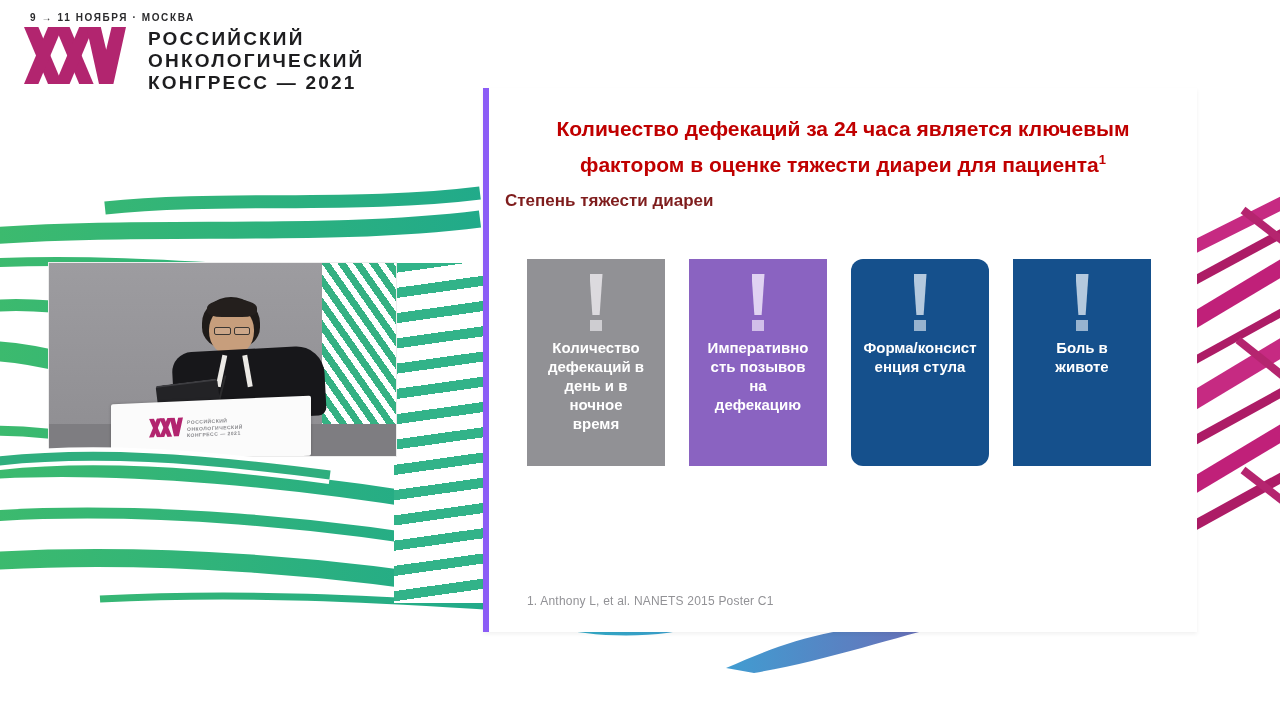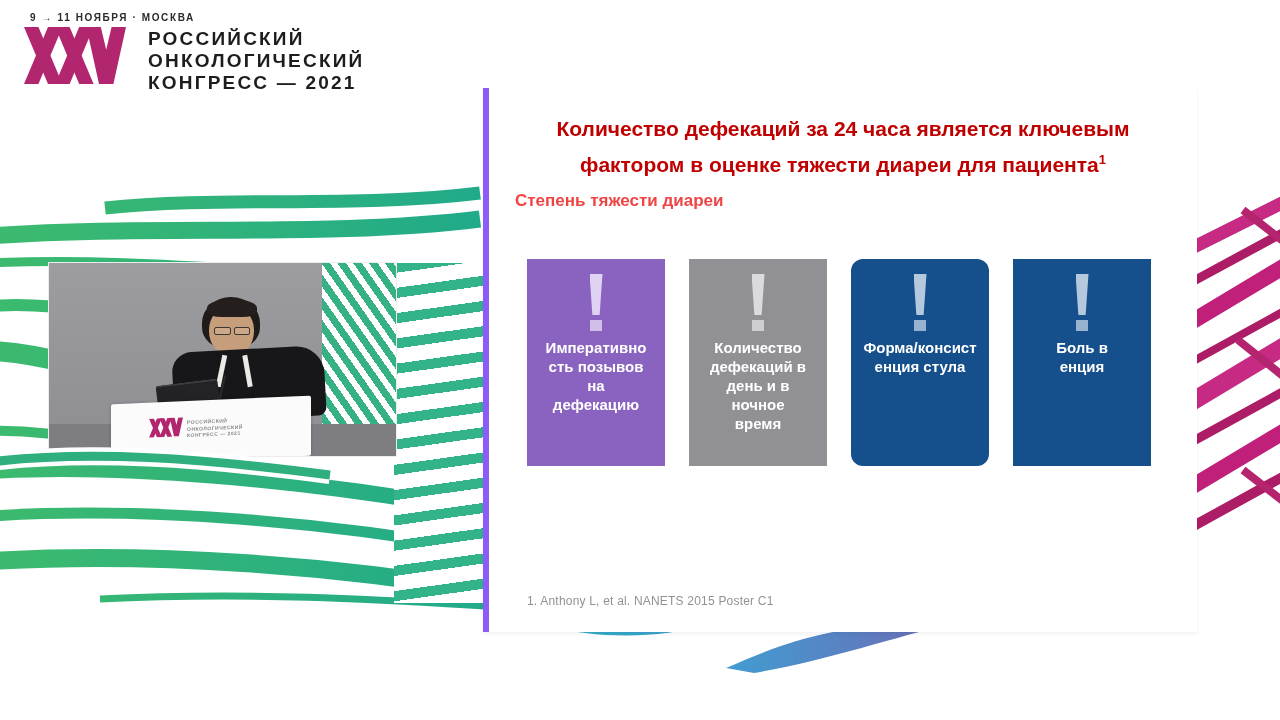--- a/index.html
+++ b/index.html
@@ -50,21 +50,21 @@
   .v-podium-inner { display:flex; align-items:flex-start; margin:16px 0 0 38px; }
   .podium-logo { width:34px; height:19px; flex:0 0 auto; }
   .podium-title { font-size:5px; font-weight:bold; letter-spacing:.5px; line-height:6.5px;
                   color:#87878b; white-space:pre-line; margin:2px 0 0 4px; }
 
   
   .slide { position:absolute; left:483px; top:88px; width:714px; height:544px; z-index:2; background:#ffffff;
            border-left:6px solid #8b5cf6; box-shadow:0 2px 4px rgba(0,0,0,.06); }
   .slide-title { margin-top:25px; text-align:center; font-weight:bold; font-size:21px; line-height:31px; }
   .slide-title sup { font-size:13px; }
-  .slide-subtitle { position:absolute; left:26px; top:103px; font-size:17px; font-weight:bold; color:#ef4444; }
+  .slide-subtitle { position:absolute; left:16px; top:103px; font-size:17px; font-weight:bold; color:#7f1d1d; }
   .cards { position:absolute; left:38px; top:171px; display:flex; gap:24px; }
   .card { width:138px; height:207px; display:flex; flex-direction:column; align-items:center; padding-top:15px; }
   .excl { display:flex; flex-direction:column; align-items:center; }
   .excl-bar { width:13px; height:41px; clip-path:polygon(0 0,100% 0,78% 100%,22% 100%); }
   .excl-dot { width:12px; height:11px; margin-top:5px; opacity:.82; }
   .card-label { margin-top:7px; text-align:center; color:#ffffff; font-weight:bold; font-size:15px;
                 line-height:19px; white-space:pre-line; }
   .slide-footnote { position:absolute; left:38px; top:506px; font-size:12px; color:#929296; letter-spacing:.2px; }
 </style>
 </head>
@@ -141,56 +141,56 @@
 </div>
 
 <div class="slide">
   <div class="slide-title" style="color: rgb(192, 0, 0);">
     <span>Количество дефекаций за 24 часа является ключевым</span><br>
     <span>фактором в оценке тяжести диареи для пациента</span><sup>1</sup>
   </div>
   <div class="slide-subtitle">Степень тяжести диареи</div>
 
   <div class="cards">
-    <div class="card" style="background-color: rgb(138, 99, 193);">
-      <div class="excl">
-        <div class="excl-bar" style="background-color: rgb(224, 210, 242);"></div>
-        <div class="excl-dot" style="background-color: rgb(224, 210, 242);"></div>
-      </div>
-      <div class="card-label">Императивно
-сть позывов
-на
-дефекацию</div>
-    </div>
     <div class="card" style="background-color: rgb(145, 145, 149);">
       <div class="excl">
         <div class="excl-bar" style="background-color: rgb(220, 218, 222);"></div>
         <div class="excl-dot" style="background-color: rgb(220, 218, 222);"></div>
       </div>
       <div class="card-label">Количество
 дефекаций в
 день и в
 ночное
 время</div>
     </div>
+    <div class="card" style="background-color: rgb(138, 99, 193);">
+      <div class="excl">
+        <div class="excl-bar" style="background-color: rgb(224, 210, 242);"></div>
+        <div class="excl-dot" style="background-color: rgb(224, 210, 242);"></div>
+      </div>
+      <div class="card-label">Императивно
+сть позывов
+на
+дефекацию</div>
+    </div>
     <div class="card" style="background-color: rgb(21, 80, 140); border-radius: 12px;">
       <div class="excl">
         <div class="excl-bar" style="background-color: rgb(180, 201, 222);"></div>
         <div class="excl-dot" style="background-color: rgb(180, 201, 222);"></div>
       </div>
       <div class="card-label">Форма/консист
 енция стула</div>
     </div>
     <div class="card" style="background-color: rgb(21, 80, 140);">
       <div class="excl">
         <div class="excl-bar" style="background-color: rgb(180, 201, 222);"></div>
         <div class="excl-dot" style="background-color: rgb(180, 201, 222);"></div>
       </div>
       <div class="card-label">Боль в
-енция</div>
+животе</div>
     </div>
   </div>
 
   <div class="slide-footnote">1. Anthony L, et al. NANETS 2015 Poster C1</div>
 </div>
 
 <svg id="wave-over" class="decor" width="520" height="720">
   <path d="M -10,462 C 90,450 200,458 330,475" fill="none" stroke="#ffffff" stroke-width="18"></path>
   <path d="M -10,462 C 90,450 200,458 330,475" fill="none" stroke="#2fae7e" stroke-width="9"></path>
 </svg>

